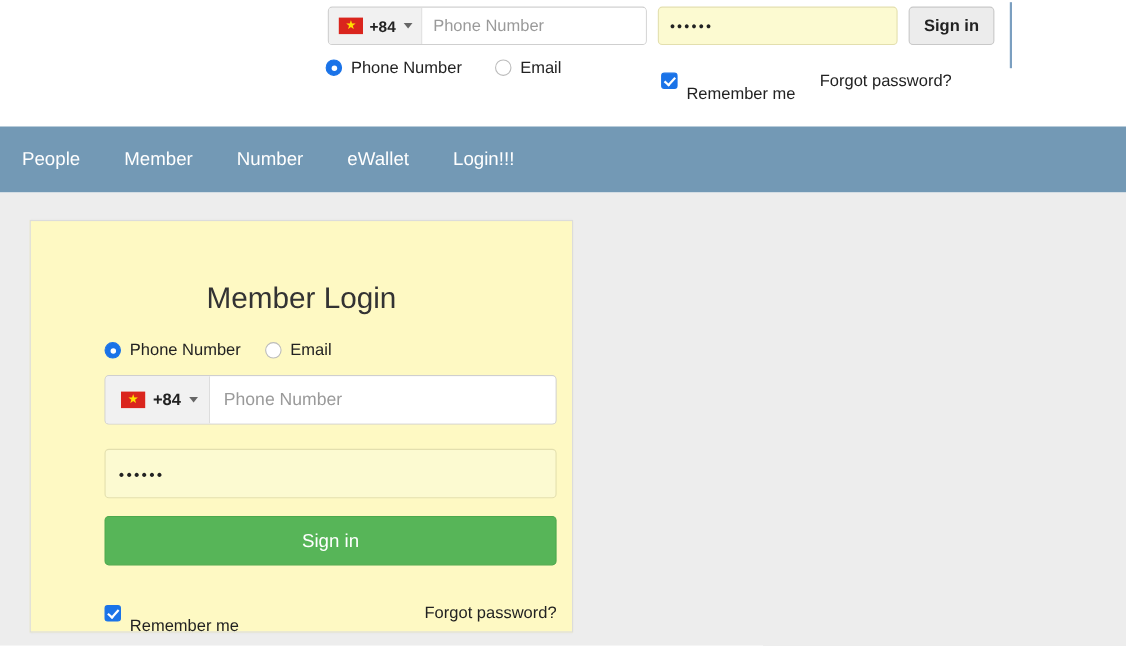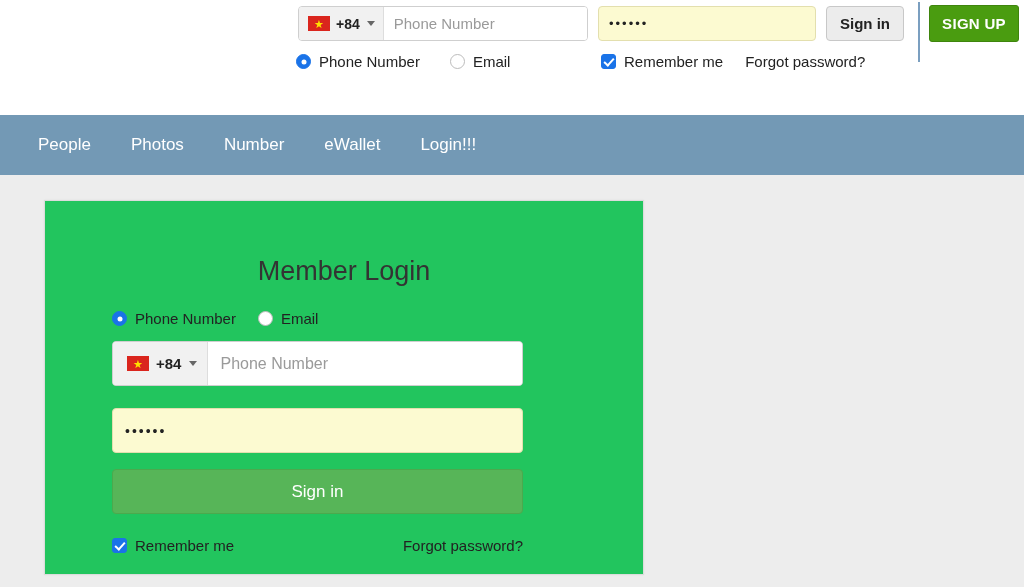--- a/index.html
+++ b/index.html
@@ -196,20 +196,21 @@
     left: 4px; top: 1px;
     width: 4px; height: 8px;
     border: solid #ffffff;
     border-width: 0 2px 2px 0;
     transform: rotate(42deg);
   }
   .check-label {
     margin-left: 8px;
     font-size: 15px;
     color: #222;
+    margin-top: 24px;
   }
   .hdr-forgot {
     margin-left: 22px;
     font-size: 15px;
     color: #222;
     text-decoration: none;
     cursor: pointer;
   }
   .hdr-remember-wrap {
     position: absolute;
@@ -219,44 +220,43 @@
   }
 
   
   .navbar {
     position: absolute;
     left: 0; top: 115px;
     width: 1024px; height: 60px;
     background: #7399b5;
     display: flex;
     align-items: center;
-    padding-left: 18px;
   }
   .nav-item {
     color: #ffffff;
     font-size: 17px;
     padding: 0 20px;
     text-decoration: none;
     cursor: pointer;
     white-space: nowrap;
   }
 
   
   .content {
     position: absolute;
     left: 0; top: 175px;
     width: 1024px; height: 412px;
     background: #ededed;
   }
 
   .login-card {
     position: absolute;
-    left: 44px; top: 25px;
-    width: 600px; height: 375px;
-    background: #22c55e;
+    left: 27px; top: 25px;
+    width: 494px; height: 375px;
+    background: #fef9c3;
     border: 1px solid #dcdcdc;
     box-shadow: 0 0 2px rgba(0,0,0,0.06);
   }
 
   .card-title {
     text-align: center;
     font-size: 27px;
     color: #333333;
     margin: 0;
     padding-top: 55px;
@@ -368,21 +368,20 @@
         <input class="hdr-phone-input" type="text" placeholder="Phone Number" style="">
       </div>
 
       <input class="hdr-pass" type="text" value="••••••" style="">
 
       <button class="hdr-signin">Sign in</button>
     </div>
 
     <div class="hdr-divider"></div>
 
-    <button class="hdr-signup">SIGN UP</button>
 
     <div class="hdr-row2">
       <div class="radio-item">
         <span class="radio on"></span>
         <span class="radio-label">Phone Number</span>
       </div>
       <div class="hdr-radio-gap"></div>
       <div class="radio-item">
         <span class="radio"></span>
         <span class="radio-label">Email</span>
@@ -393,21 +392,21 @@
       <div class="check-item">
         <span class="checkbox"></span>
         <span class="check-label">Remember me</span>
       </div>
       <a class="hdr-forgot">Forgot password?</a>
     </div>
   </div>
 
   <div class="navbar">
     <a class="nav-item">People</a>
-    <a class="nav-item">Photos</a>
+    <a class="nav-item">Member</a>
     <a class="nav-item">Number</a>
     <a class="nav-item">eWallet</a>
     <a class="nav-item">Login!!!</a>
   </div>
 
   <div class="content">
 
     <div class="login-card">
 
       <h1 class="card-title">Member Login</h1>

